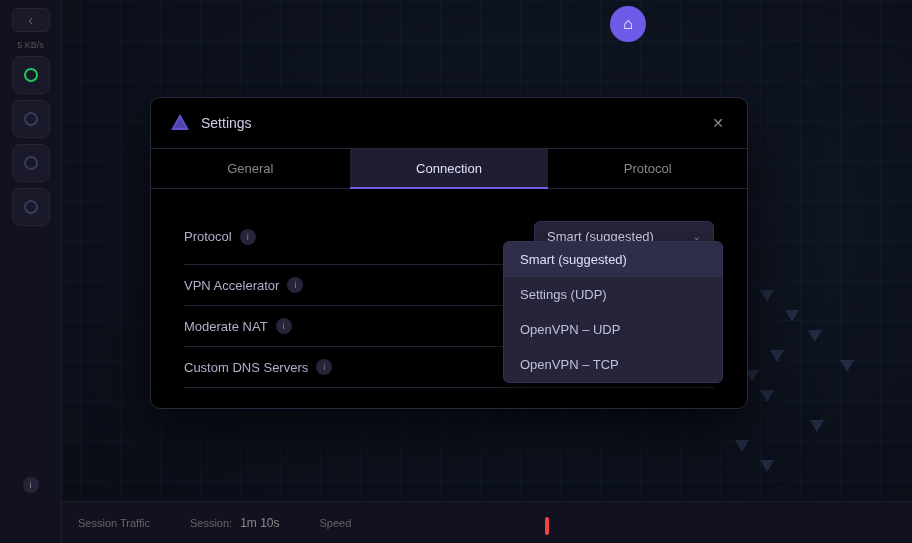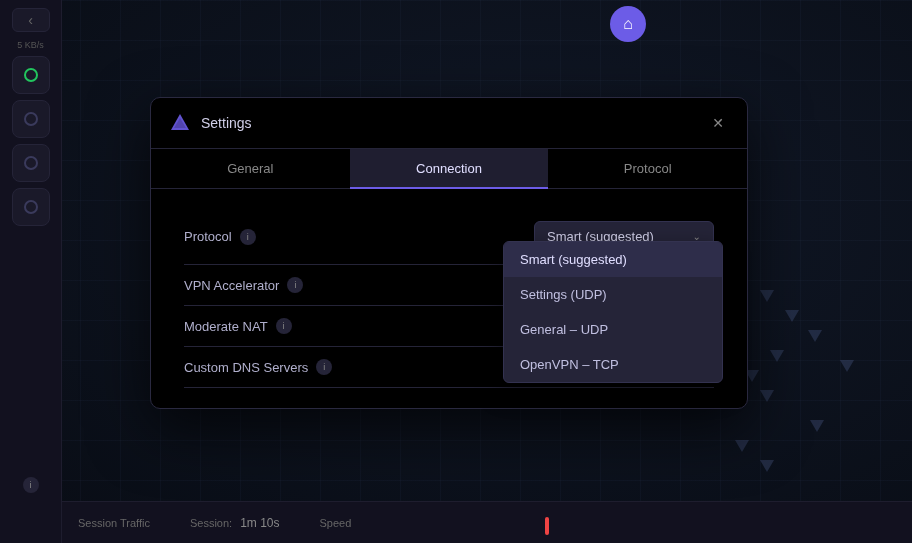--- a/index.html
+++ b/index.html
@@ -446,21 +446,21 @@
     </div>
 
     <div class="dropdown-menu">
       <div class="dropdown-item selected">
         <span>Smart (suggested)</span>
       </div>
       <div class="dropdown-item">
         <span>Settings (UDP)</span>
       </div>
       <div class="dropdown-item">
-        <span>General – UDP</span>
+        <span>OpenVPN – UDP</span>
       </div>
       <div class="dropdown-item">
         <span>OpenVPN – TCP</span>
       </div>
     </div>
 
   </div>
 </div>
 
 <div class="session-bar">

